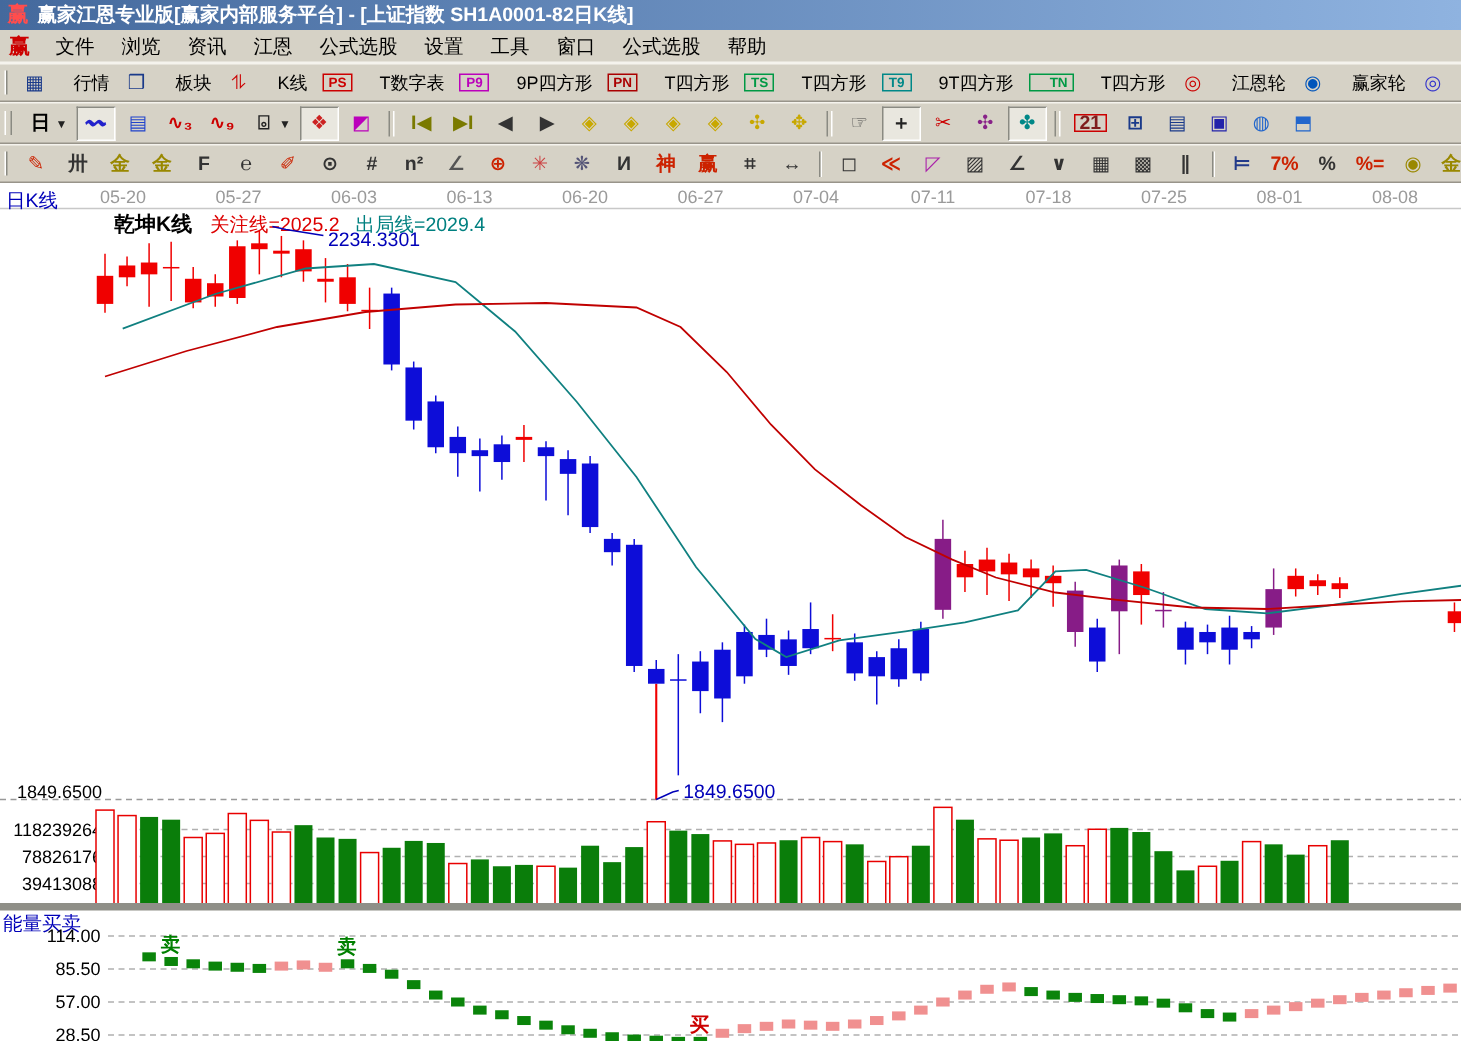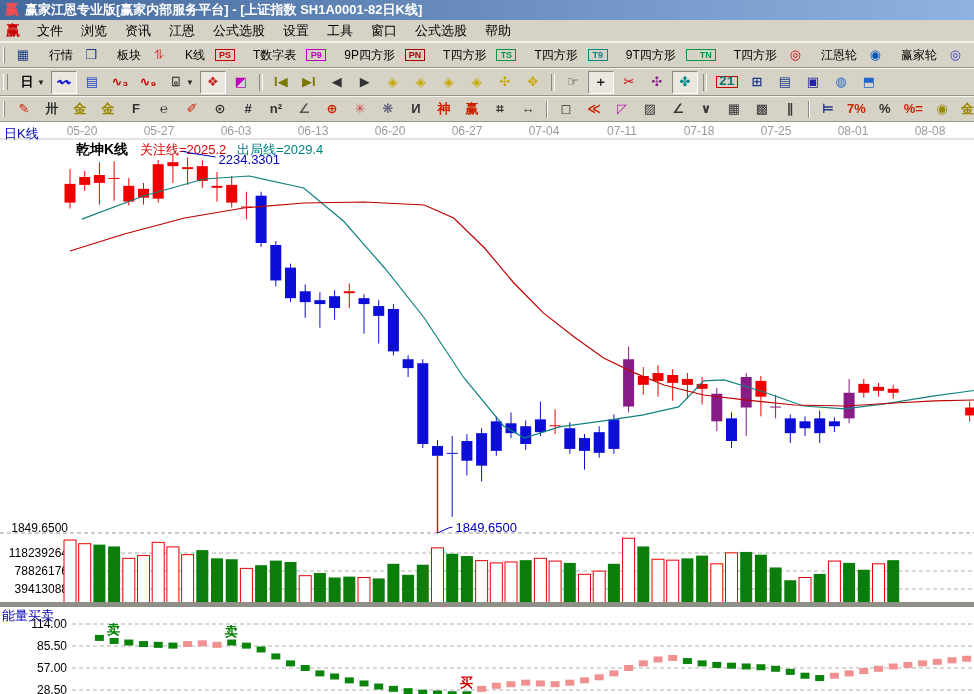--- a/index.html
+++ b/index.html
@@ -191,21 +191,21 @@
         <span class="ticon" style="color: rgb(204, 0, 0);">✂</span>
       </span>
       <span class="tbtn icon-only">
         <span class="ticon" style="color: rgb(136, 34, 136);">✣</span>
       </span>
       <span class="tbtn icon-only pressed">
         <span class="ticon" style="color: rgb(0, 136, 136);">✤</span>
       </span>
       <span class="tsep"></span>
       <span class="tbtn icon-only">
-        <span class="ticon boxed" style="color: #0f766e; border-color: rgb(204, 0, 0); font-family: Liberation Mono, monospace;">21</span>
+        <span class="ticon boxed" style="color: #7f1d1d; border-color: rgb(204, 0, 0);">21</span>
       </span>
       <span class="tbtn icon-only">
         <span class="ticon" style="color: rgb(26, 58, 138);">⊞</span>
       </span>
       <span class="tbtn icon-only">
         <span class="ticon" style="color: rgb(26, 58, 138);">▤</span>
       </span>
       <span class="tbtn icon-only">
         <span class="ticon" style="color: rgb(34, 34, 170);">▣</span>
       </span>

